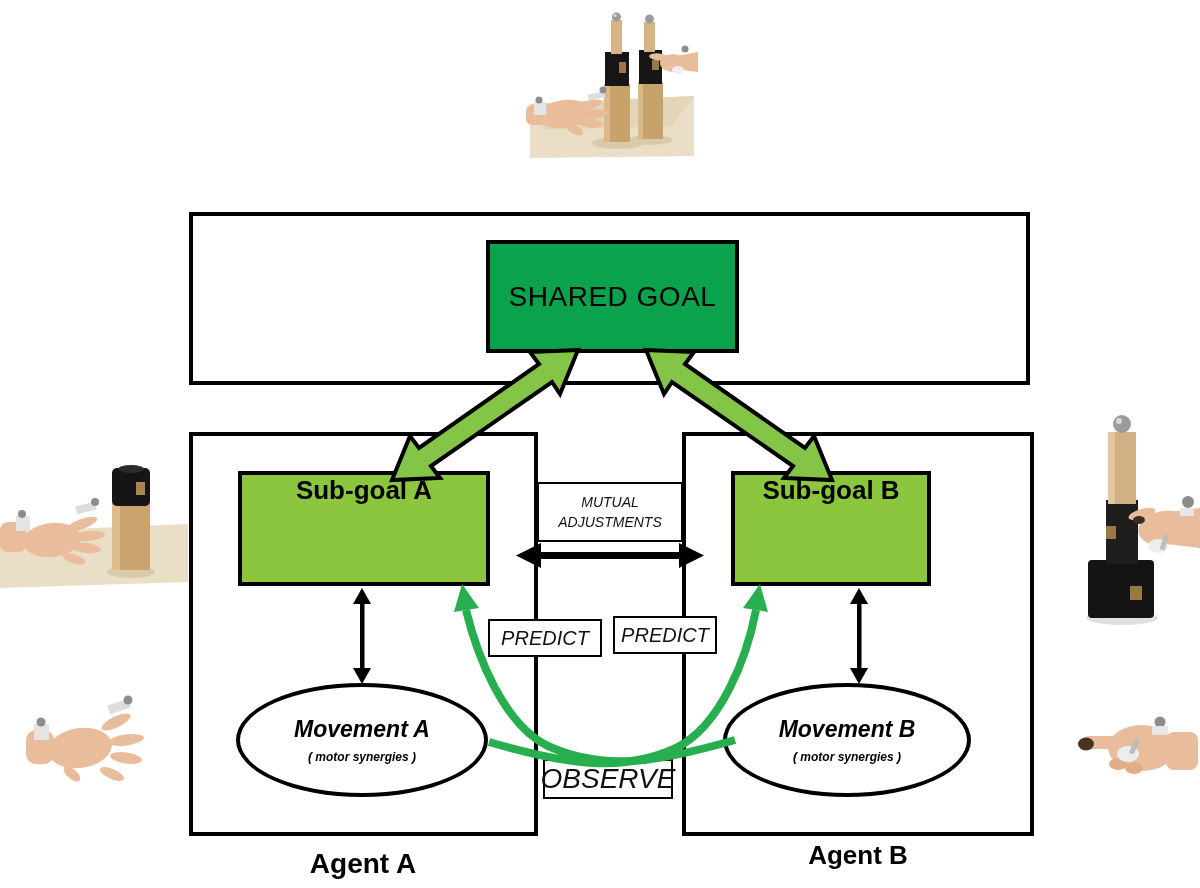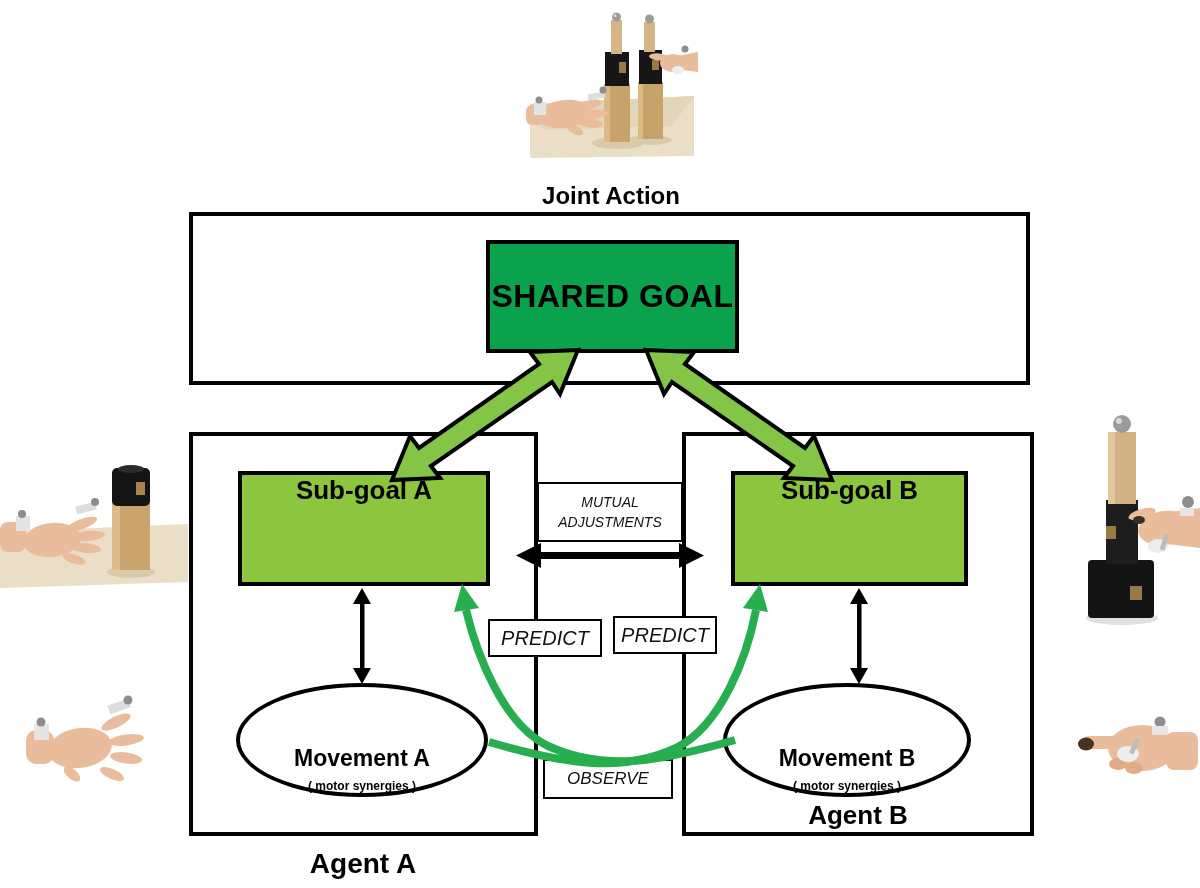--- a/index.html
+++ b/index.html
@@ -11,24 +11,24 @@
   .outline-box{border:4px solid #000;background:transparent;}
   .green-dark{background:var(--shared-green);border:4px solid #000;
     display:flex;align-items:center;justify-content:center;}
   .green-light{background:var(--sub-green);border:4px solid #000;
     display:flex;justify-content:center;}
   .white-tag{background:#fff;border:2px solid #000;
     display:flex;align-items:center;justify-content:center;
     font-style:italic;color:#111;}
   .caption{font-weight:bold;text-align:center;}
   .ellipse{border:4px solid #000;border-radius:50%;background:#fff;
-    display:flex;flex-direction:column;align-items:center;justify-content:flex-end;}
+    display:flex;flex-direction:column;align-items:center;justify-content:center;font-style:italic;}
   .ellipse .t1{font-weight:bold;font-size:23px;}
   .ellipse .t2{font-weight:bold;font-size:12px;margin-top:7px;}
-  .shared-label{font-weight:bold;font-size:32px;letter-spacing:.5px;}
+  .shared-label{font-weight:normal;font-size:28px;letter-spacing:.5px;}
   .subgoal-label{font-weight:bold;font-size:26px;}
   svg{display:block;}
   #arrow-layer{position:absolute;left:0;top:0;pointer-events:none;}
 </style>
 </head>
 <body>
 
 <div id="canvas">
 
   <svg class="abs" style="left:526px;top:6px;" width="172" height="162" viewBox="0 0 172 162">
@@ -69,64 +69,63 @@
     </g>
     <g>
       <polygon points="172,46 150,50 148,63 172,66" fill="#e9bd9c"></polygon>
       <ellipse cx="147" cy="57" rx="13" ry="9" fill="#e9bd9c"></ellipse>
       <ellipse cx="133" cy="51" rx="10" ry="3.6" fill="#e9bd9c" transform="rotate(6 133 51)"></ellipse>
       <ellipse cx="152" cy="64" rx="6" ry="4" fill="#eeeeee"></ellipse>
       <circle cx="159" cy="43" r="3.5" fill="#8d8d8d"></circle>
     </g>
   </svg>
 
-  <div class="abs caption" style="left:511px;top:182px;width:200px;font-size:24px;">Joint Action</div>
 
   <div class="abs outline-box" style="left:189px;top:212px;width:841px;height:173px;"></div>
 
   <div class="abs green-dark" style="left:486px;top:240px;width:253px;height:113px;">
     <span class="shared-label">SHARED GOAL</span>
   </div>
 
   <div class="abs outline-box" style="left:189px;top:432px;width:349px;height:404px;"></div>
   <div class="abs outline-box" style="left:682px;top:432px;width:352px;height:404px;"></div>
 
   <div class="abs green-light" style="left:238px;top:471px;width:252px;height:115px;">
     <span class="subgoal-label">Sub-goal A</span>
   </div>
-  <div class="abs green-light" style="left:731px;top:471px;width:237px;height:115px;">
+  <div class="abs green-light" style="left:731px;top:471px;width:200px;height:115px;">
     <span class="subgoal-label">Sub-goal B</span>
   </div>
 
   <div class="abs white-tag" style="left:537px;top:482px;width:146px;height:60px;flex-direction:column;font-size:14px;line-height:20px;">
     <div>MUTUAL</div>
     <div>ADJUSTMENTS</div>
   </div>
 
   <div class="abs white-tag" style="left:488px;top:619px;width:114px;height:38px;font-size:20px;">
     <span>PREDICT</span>
   </div>
   <div class="abs white-tag" style="left:613px;top:616px;width:104px;height:38px;font-size:20px;">
     <span>PREDICT</span>
   </div>
-  <div class="abs white-tag" style="left:543px;top:759px;width:130px;height:40px;font-size:17px;">
+  <div class="abs white-tag" style="left:543px;top:759px;width:130px;height:40px;font-size:28px;">
     <span>OBSERVE</span>
   </div>
 
   <div class="abs ellipse" style="left:236px;top:683px;width:252px;height:114px;">
     <div class="t1">Movement A</div>
     <div class="t2">( motor synergies )</div>
   </div>
   <div class="abs ellipse" style="left:723px;top:683px;width:248px;height:114px;">
     <div class="t1">Movement B</div>
     <div class="t2">( motor synergies )</div>
   </div>
 
   <div class="abs caption" style="left:263px;top:848px;width:200px;font-size:28px;">Agent A</div>
-  <div class="abs caption" style="left:758px;top:800px;width:200px;font-size:26px;">Agent B</div>
+  <div class="abs caption" style="left:758px;top:840px;width:200px;font-size:26px;">Agent B</div>
 
   <svg class="abs" style="left:0;top:462px;" width="190" height="128" viewBox="0 0 190 128">
     <polygon points="0,70 188,62 188,120 0,126" fill="#eadfc6"></polygon>
     <g>
       <ellipse cx="131" cy="110" rx="24" ry="6" fill="#d9caa9"></ellipse>
       <rect x="112" y="38" width="38" height="70" fill="#c9a46e"></rect>
       <rect x="112" y="38" width="8" height="70" fill="#dcbc8a"></rect>
       <rect x="112" y="6" width="38" height="38" rx="5" fill="#151515"></rect>
       <rect x="136" y="20" width="9" height="13" fill="#a8854f"></rect>
       <ellipse cx="131" cy="7" rx="13" ry="4" fill="#2b2b2b"></ellipse>

